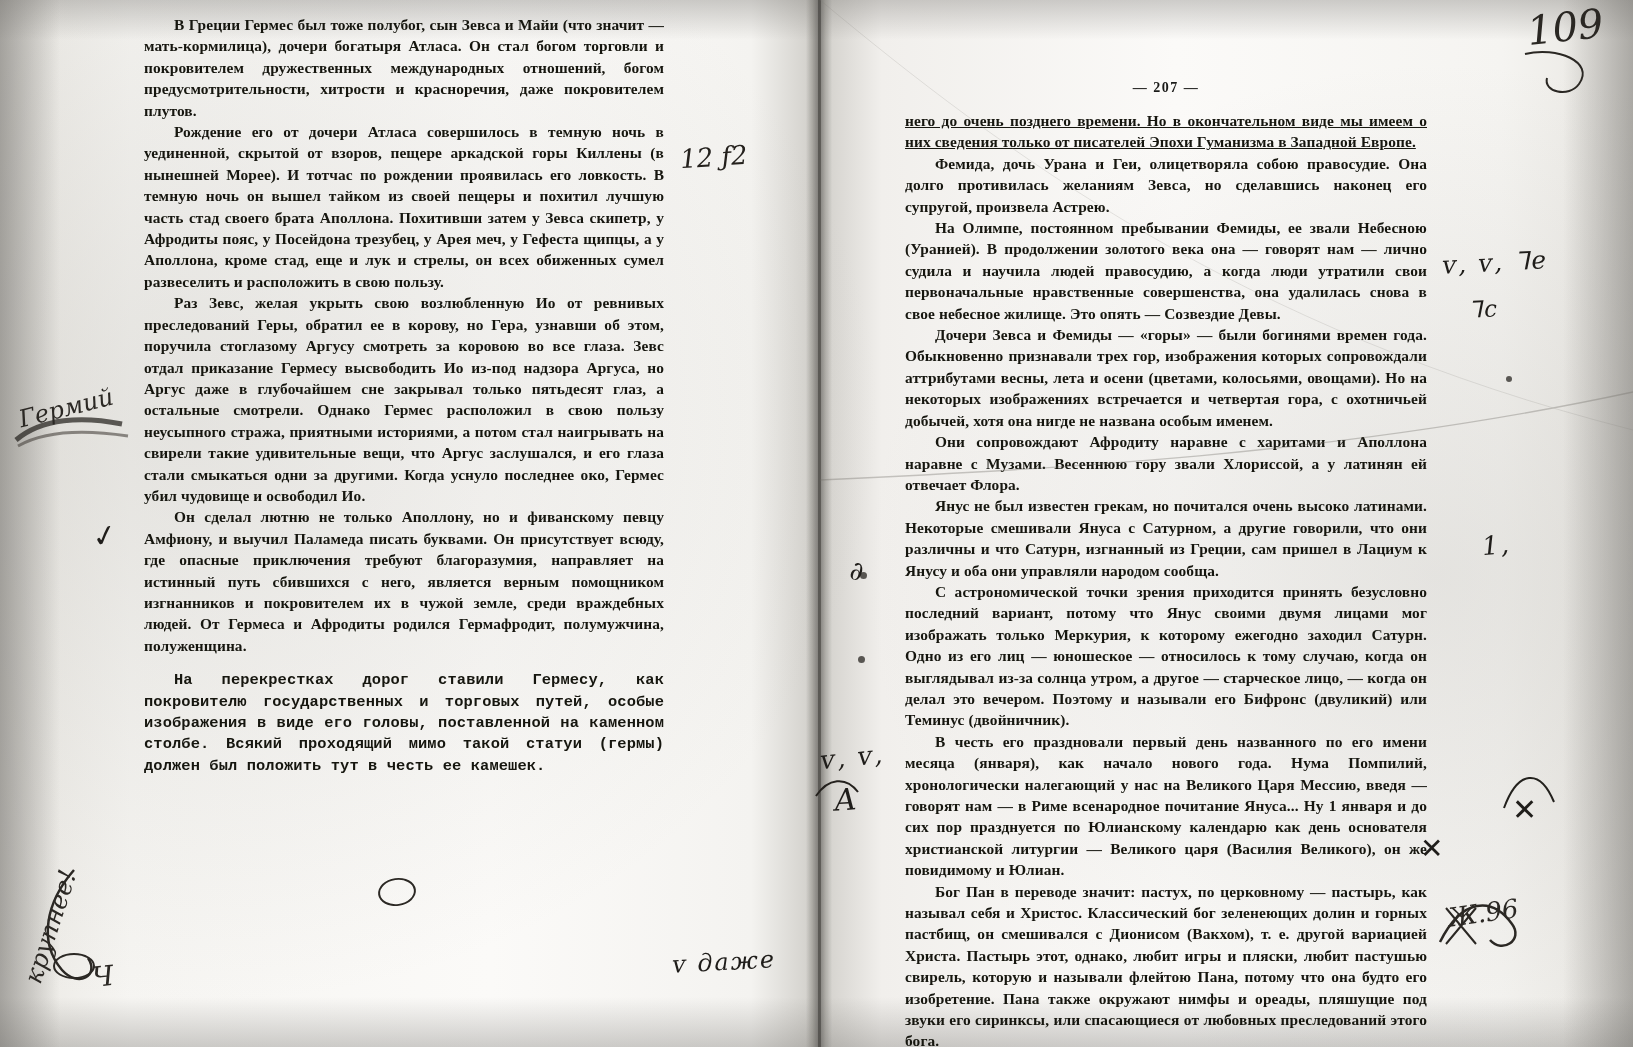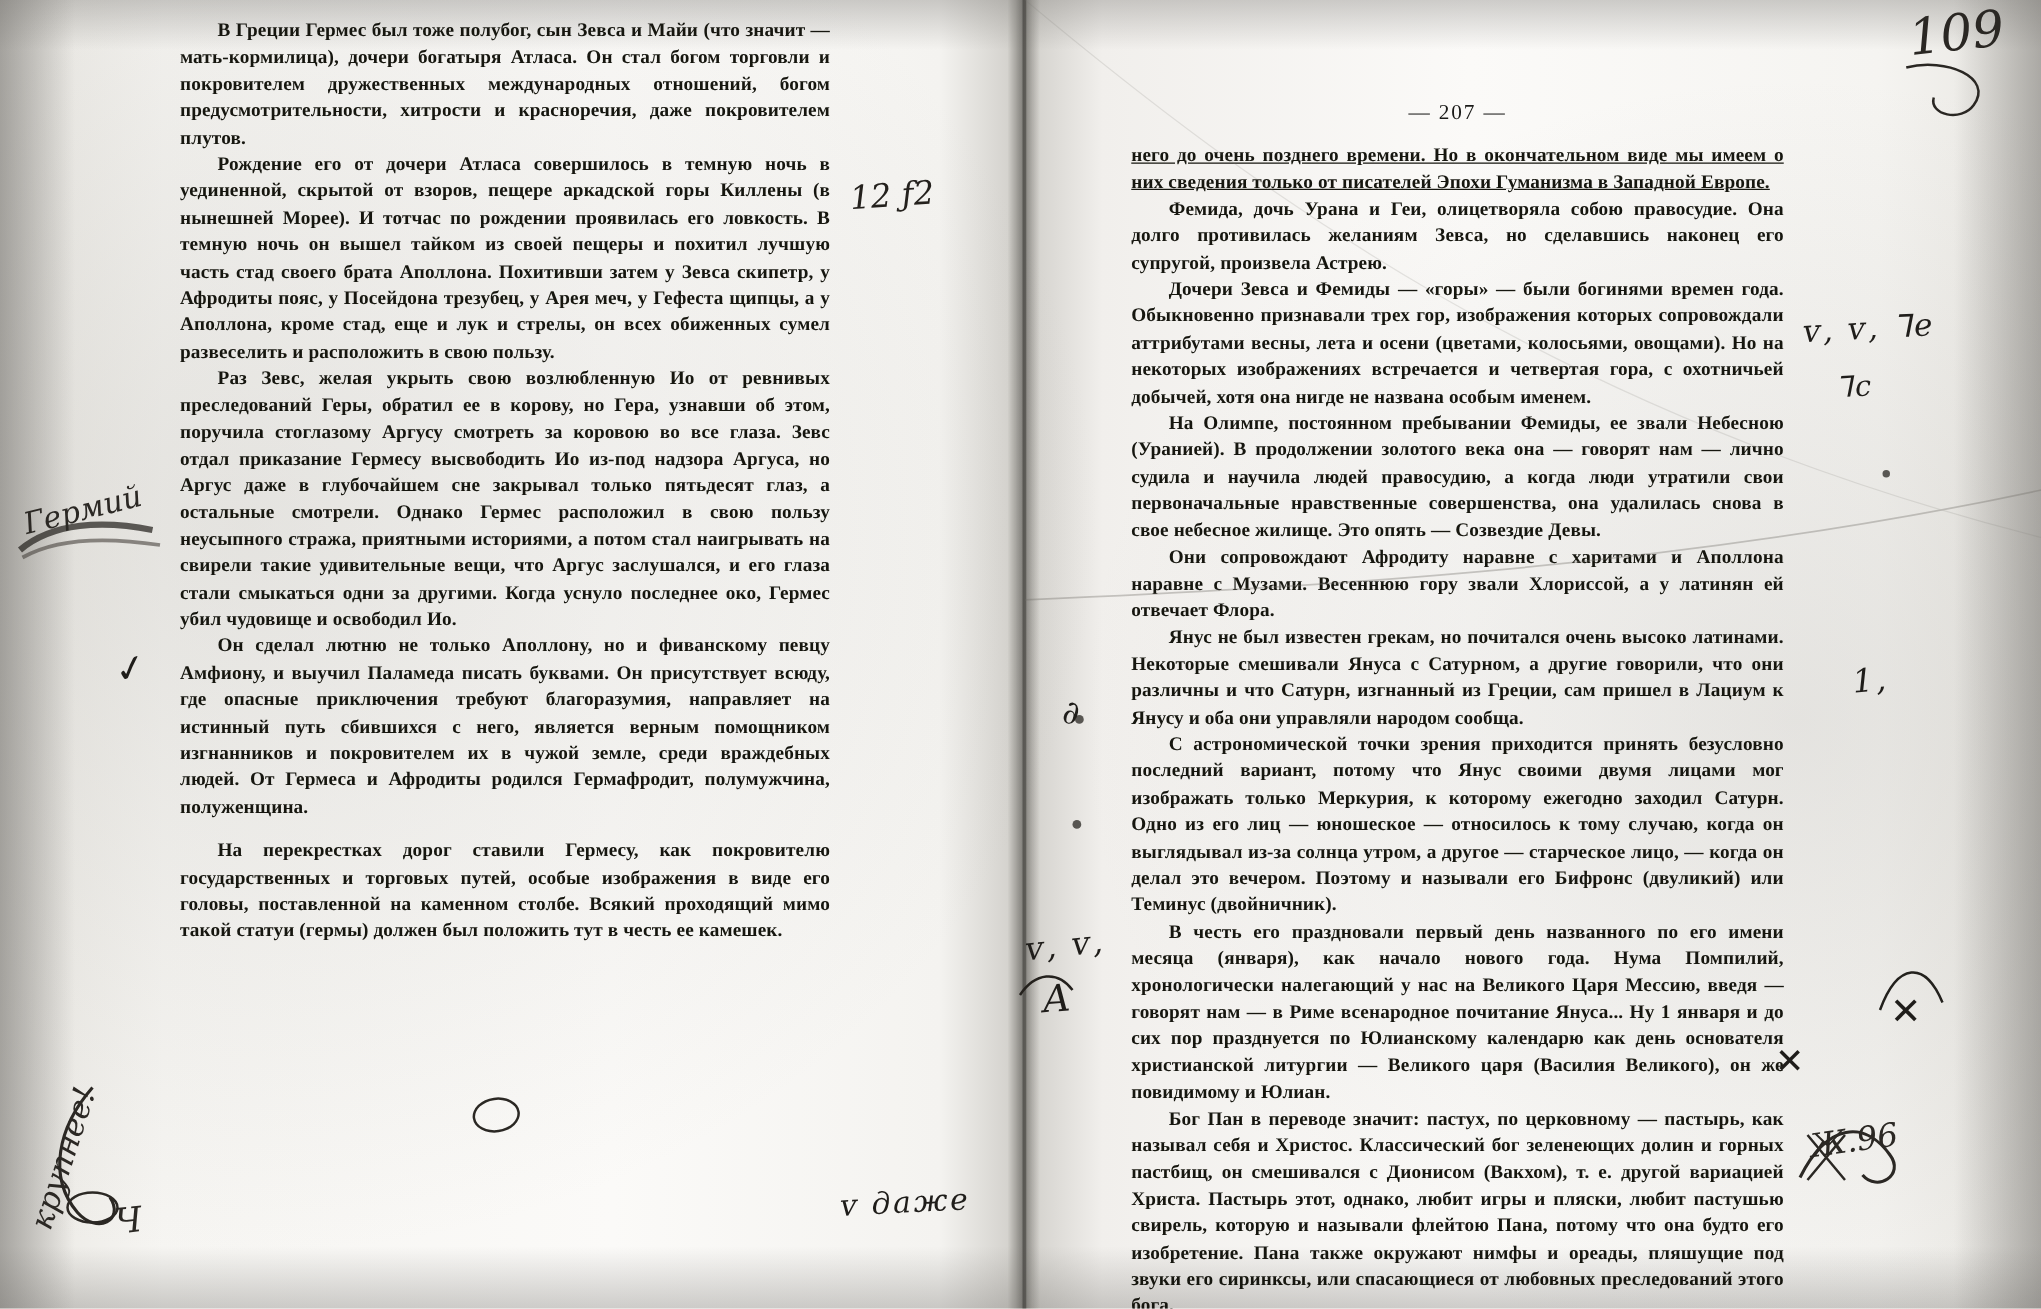--- a/index.html
+++ b/index.html
@@ -69,44 +69,44 @@
   .page-col {
     position: absolute;
     top: 0;
     color: #171715;
   }
   .col-left  { left: 144px;  width: 520px; }
   .col-right { left: 905px;  width: 522px; }
 
   .folio {
     text-align: center;
-    font-size: 17px;
+    font-size: 14px;
     letter-spacing: 1.5px;
-    font-weight: 400;
+    font-weight: 700;
     color: #1a1a18;
   }
   .folio-left  { margin-top: 112px; }
   .folio-right { margin-top: 80px; }
 
   .body-text {
     margin-top: 14px;
     font-size: 15.4px;
     line-height: 21.4px;
     text-align: justify;
     text-justify: inter-word;
     color: #16160f;
     font-weight: 600;
     letter-spacing: 0.1px;
   }
   .body-text p {
     margin: 0 0 0 0;
     text-indent: 30px;
   }
   .body-text p.noindent { text-indent: 0; text-decoration: underline; }
-  .body-text p.gap { margin-top: 14px; }
+  .body-text p.gap { margin-top: 14px; font-family: Liberation Mono, monospace; }
 
   
   .ink {
     position: absolute;
     color: #23211d;
     font-family: "DejaVu Serif", serif;
     pointer-events: none;
   }
   .ink-txt {
     font-style: italic;
@@ -175,22 +175,22 @@
       <p class="gap">На перекрестках дорог ставили Гермесу, как покровителю государственных и торговых путей, особые изображения в виде его головы, поставленной на каменном столбе. Всякий проходящий мимо такой статуи (гермы) должен был положить тут в честь ее камешек.</p>
 
     </div>
   </div>
 
   <div class="page-col col-right">
     <div class="folio folio-right">— 207 —</div>
     <div class="body-text">
       <p class="noindent">него до очень позднего времени. Но в окончательном виде мы имеем о них сведения только от писателей Эпохи Гуманизма в Западной Европе.</p>
       <p>Фемида, дочь Урана и Геи, олицетворяла собою правосудие. Она долго противилась желаниям Зевса, но сделавшись наконец его супругой, произвела Астрею.</p>
+      <p>На Олимпе, постоянном пребывании Фемиды, ее звали Небесною (Уранией). В продолжении золотого века она — говорят нам — лично судила и научила людей правосудию, а когда люди утратили свои первоначальные нравственные совершенства, она удалилась снова в свое небесное жилище. Это опять — Созвездие Девы.</p>
       <p>Дочери Зевса и Фемиды — «горы» — были богинями времен года. Обыкновенно признавали трех гор, изображения которых сопровождали аттрибутами весны, лета и осени (цветами, колосьями, овощами). Но на некоторых изображениях встречается и четвертая гора, с охотничьей добычей, хотя она нигде не названа особым именем.</p>
-      <p>На Олимпе, постоянном пребывании Фемиды, ее звали Небесною (Уранией). В продолжении золотого века она — говорят нам — лично судила и научила людей правосудию, а когда люди утратили свои первоначальные нравственные совершенства, она удалилась снова в свое небесное жилище. Это опять — Созвездие Девы.</p>
       <p>Они сопровождают Афродиту наравне с харитами и Аполлона наравне с Музами. Весеннюю гору звали Хлориссой, а у латинян ей отвечает Флора.</p>
       <p>Янус не был известен грекам, но почитался очень высоко латинами. Некоторые смешивали Януса с Сатурном, а другие говорили, что они различны и что Сатурн, изгнанный из Греции, сам пришел в Лациум к Янусу и оба они управляли народом сообща.</p>
       <p>С астрономической точки зрения приходится принять безусловно последний вариант, потому что Янус своими двумя лицами мог изображать только Меркурия, к которому ежегодно заходил Сатурн. Одно из его лиц — юношеское — относилось к тому случаю, когда он выглядывал из-за солнца утром, а другое — старческое лицо, — когда он делал это вечером. Поэтому и называли его Бифронс (двуликий) или Теминус (двойничник).</p>
       <p>В честь его праздновали первый день названного по его имени месяца (января), как начало нового года. Нума Помпилий, хронологически налегающий у нас на Великого Царя Мессию, введя — говорят нам — в Риме всенародное почитание Януса... Ну 1 января и до сих пор празднуется по Юлианскому календарю как день основателя христианской литургии — Великого царя (Василия Великого), он же повидимому и Юлиан.</p>
       <p>Бог Пан в переводе значит: пастух, по церковному — пастырь, как называл себя и Христос. Классический бог зеленеющих долин и горных пастбищ, он смешивался с Дионисом (Вакхом), т. е. другой вариацией Христа. Пастырь этот, однако, любит игры и пляски, любит пастушью свирель, которую и называли флейтою Пана, потому что она будто его изобретение. Пана также окружают нимфы и ореады, пляшущие под звуки его сиринксы, или спасающиеся от любовных преследований этого бога.</p>
 
     </div>
   </div>
 
   <div class="ink ink-txt" style="top:4px; right:30px; font-size:40px; transform:rotate(-6deg);">109</div>

